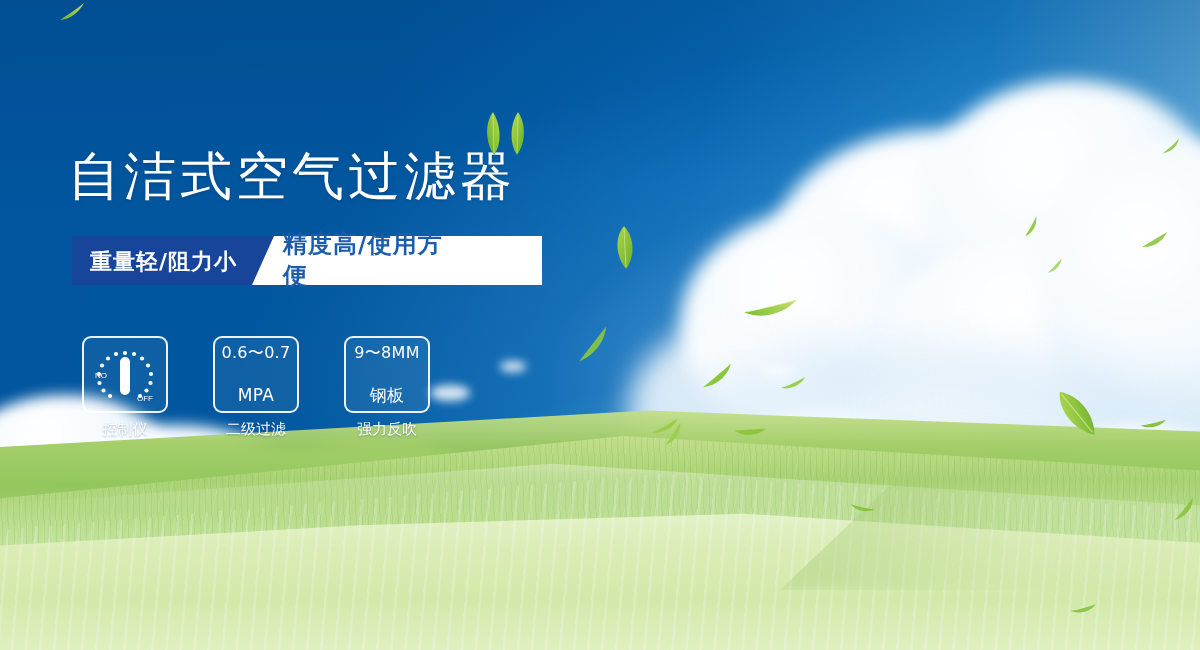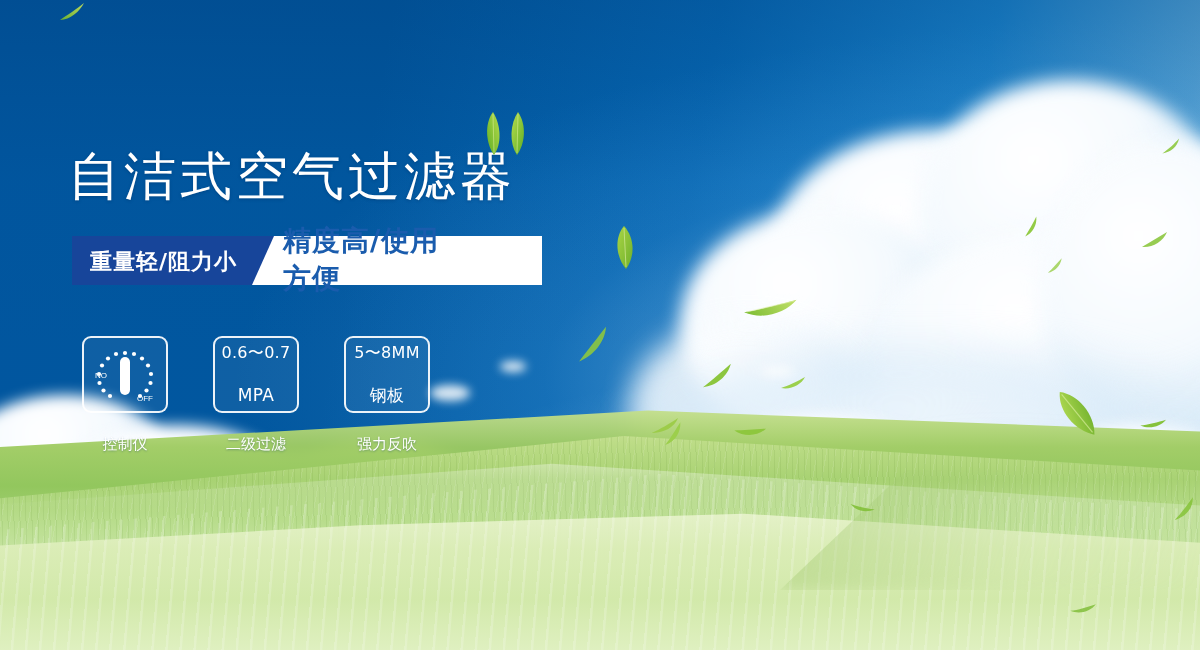--- a/index.html
+++ b/index.html
@@ -132,41 +132,41 @@
     background:#ffffff;
     clip-path:polygon(22px 0, 100% 0, 100% 100%, 0 100%);
   }
   .subbar .lt{
     position:absolute;left:18px;top:0;height:51px;display:flex;align-items:center;
     color:#fff;font-size:22px;font-weight:bold;letter-spacing:1px;
     font-family:"DejaVu Sans","Liberation Sans",sans-serif;
   }
   .subbar .rt{
     position:absolute;left:211px;top:0;height:47px;display:flex;align-items:center;
-    color:#1a5cad;font-size:28px;font-weight:bold;letter-spacing:1px;
+    color:#1a5cad;font-size:24px;font-weight:bold;letter-spacing:1px;
     font-family:"DejaVu Sans","Liberation Sans",sans-serif;
   }
 
   
   .features{position:absolute;left:82px;top:336px;display:flex;gap:45px;}
   .feature{width:86px;display:flex;flex-direction:column;align-items:center;}
   .fbox{
     width:86px;height:77px;border:2px solid rgba(255,255,255,.92);border-radius:9px;
     background:rgba(255,255,255,.06);
     display:flex;align-items:center;justify-content:center;
     position:relative;box-sizing:border-box;
   }
   .ftext{
     color:#fff;text-align:center;line-height:1.12;font-size:16px;
     font-family:"DejaVu Sans","Liberation Sans",sans-serif;
     letter-spacing:.3px;
   }
   .ftext .l2{font-size:17px;margin-top:24px;}
   .flabel{
-    margin-top:22px;color:#fff;font-size:15px;white-space:nowrap;
+    margin-top:7px;color:#fff;font-size:15px;white-space:nowrap;
     font-family:"DejaVu Sans","Liberation Sans",sans-serif;
     text-shadow:0 1px 2px rgba(0,50,100,.35);
   }
 
   .leaf{position:absolute;pointer-events:none;}
   .topleaf{position:absolute;left:58px;top:2px;}
 </style>
 </head>
 <body>
 
@@ -364,21 +364,21 @@
           <div class="l2">MPA</div>
         </div>
       </div>
       <div class="flabel">二级过滤</div>
     </div>
 
 
     <div class="feature">
       <div class="fbox">
         <div class="ftext">
-          <div>5〜8MM</div>
+          <div>9〜8MM</div>
           <div class="l2">钢板</div>
         </div>
       </div>
       <div class="flabel">强力反吹</div>
     </div>
 
 
   </div>
 
   <svg class="leaf" style="left:572px;top:334px;transform:rotate(-28deg);" width="42" height="22" viewBox="0 0 42 22">

